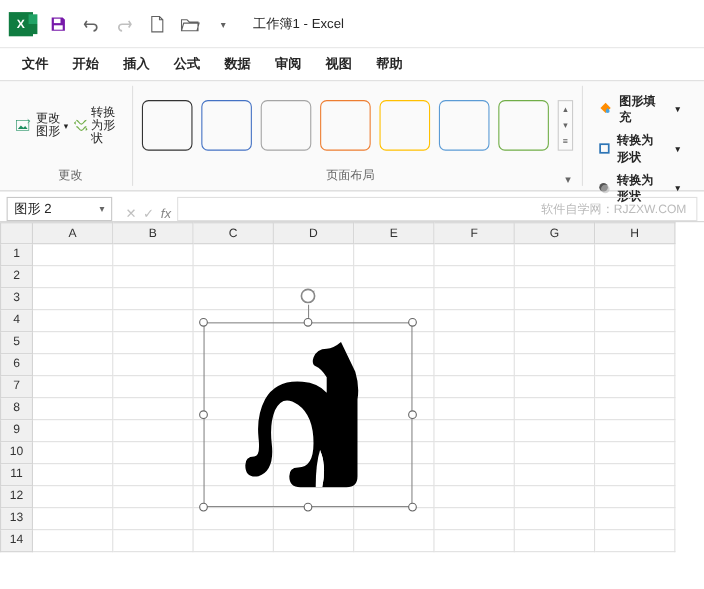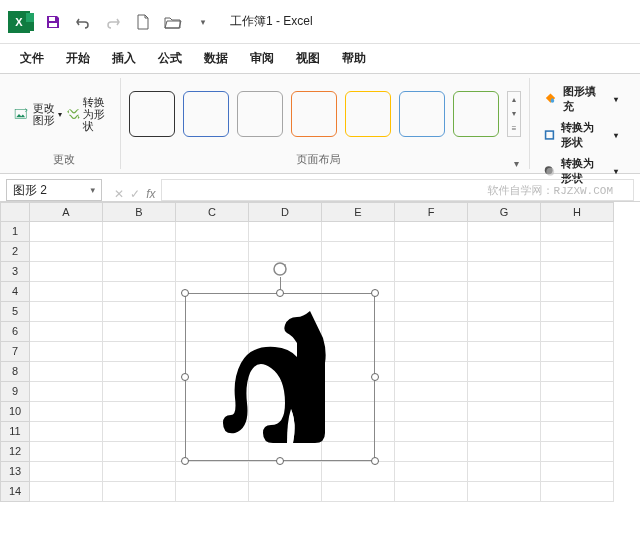--- a/index.html
+++ b/index.html
@@ -30,21 +30,21 @@
 .style-preset.selected { border: 1px solid #888; }
 .shape-options { display: flex; flex-direction: column; gap: 2px; font-size: 11px; color: #262626; padding: 4px; }
 .shape-opt { display: flex; align-items: center; gap: 6px; padding: 2px 4px; cursor: pointer; font-weight: bold; }
 .expand-arrow { align-self: flex-end; font-size: 10px; color: #666; cursor: pointer; padding: 0 4px; }
 
 
 .formula-row { height: 28px; display: flex; align-items: flex-end; border-bottom: 1px solid #d4d4d4; }
 .name-box { width: 96px; height: 22px; border: 1px solid #c8c8c8; margin: 0 6px; display: flex; align-items: center; padding: 0 6px; font-size: 12px; color: #262626; justify-content: space-between; }
 .fx-bar { flex: 1; height: 22px; border: 1px solid #e0e0e0; display: flex; align-items: center; padding: 0 6px; font-size: 12px; color: #999; margin-right: 6px; }
 .fx-btns { display: flex; align-items: center; gap: 6px; color: #c0c0c0; font-size: 12px; margin: 0 6px; }
-.watermark { position: absolute; right: 27px; font-size: 11px; color: #bbb; font-family: Liberation Mono, monospace; }
+.watermark { position: absolute; right: 16px; font-size: 11px; color: #bbb; }
 
 
 .grid-wrap { position: relative; left: 0; top: 0; }
 .col-headers { display: flex; height: 20px; }
 .corner { width: 30px; height: 20px; background: #f0f0f0; border: 1px solid #d4d4d4; }
 .col-h { width: 73px; height: 20px; background: #f0f0f0; border: 1px solid #d4d4d4; border-left: none; text-align: center; font-size: 11px; color: #333; line-height: 18px; }
 .grid-body { display: flex; }
 .row-headers { display: flex; flex-direction: column; }
 .row-h { width: 30px; height: 20px; background: #f0f0f0; border: 1px solid #d4d4d4; border-top: none; text-align: center; font-size: 11px; color: #333; line-height: 18px; }
 .cells { position: relative; }

